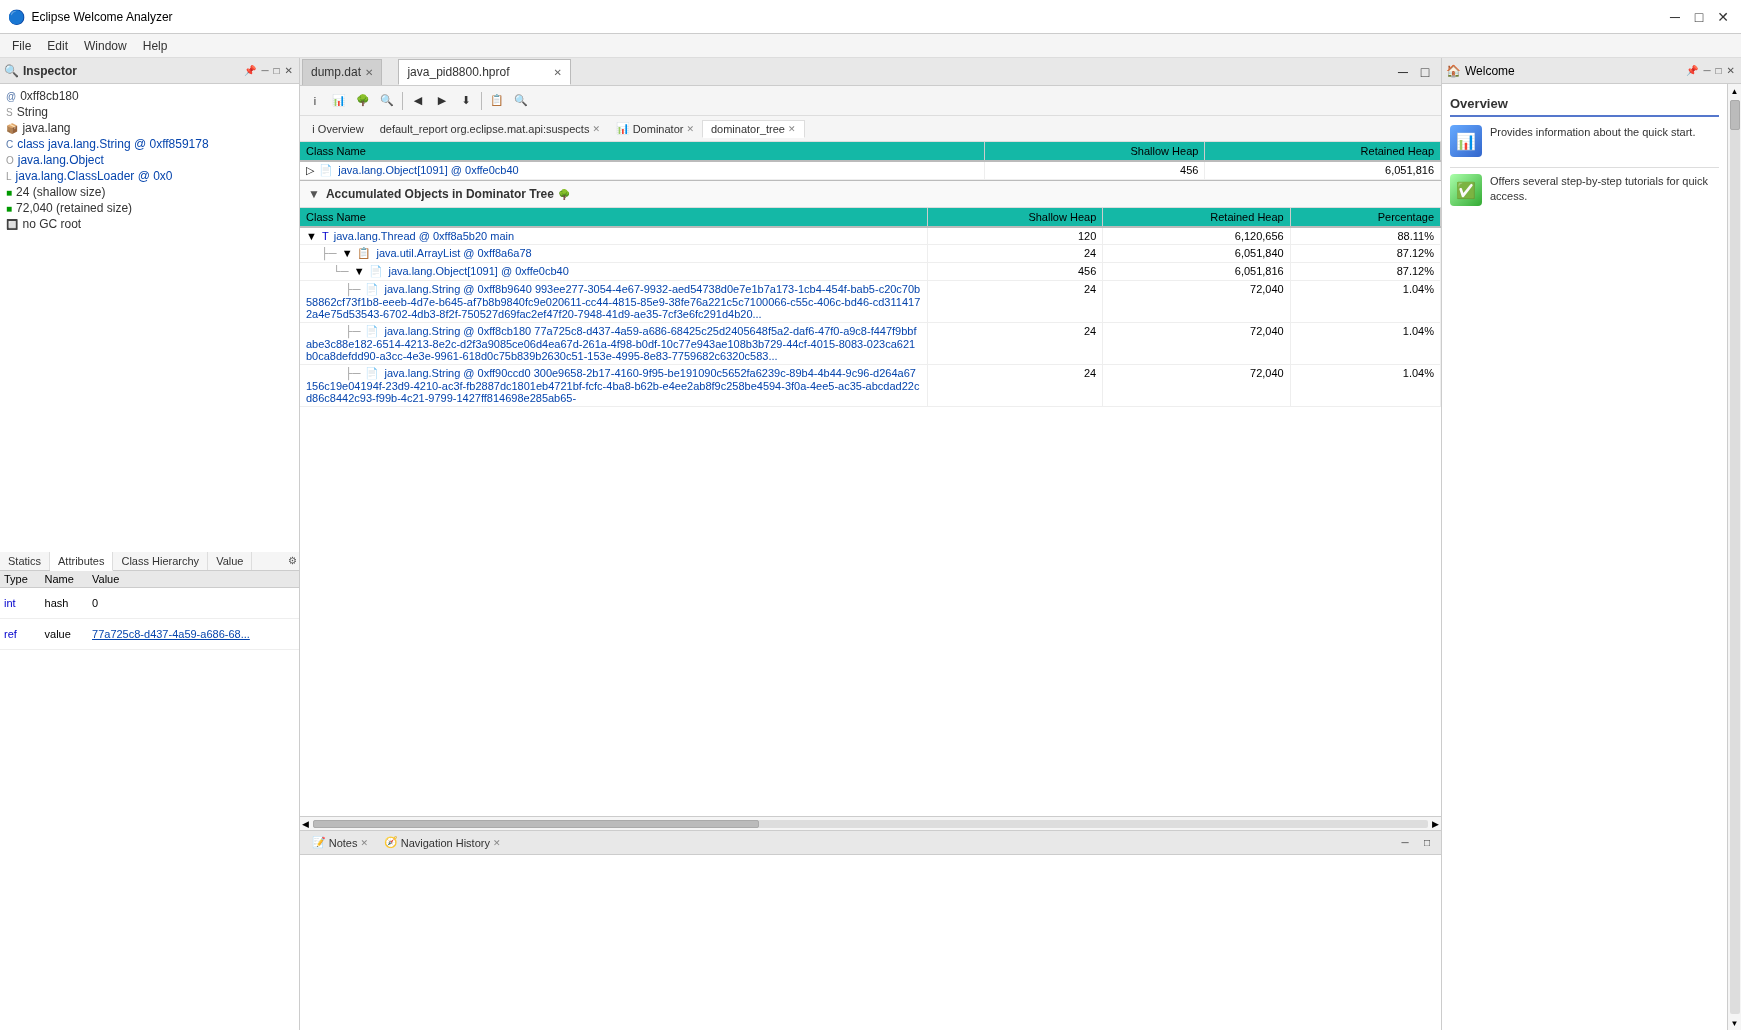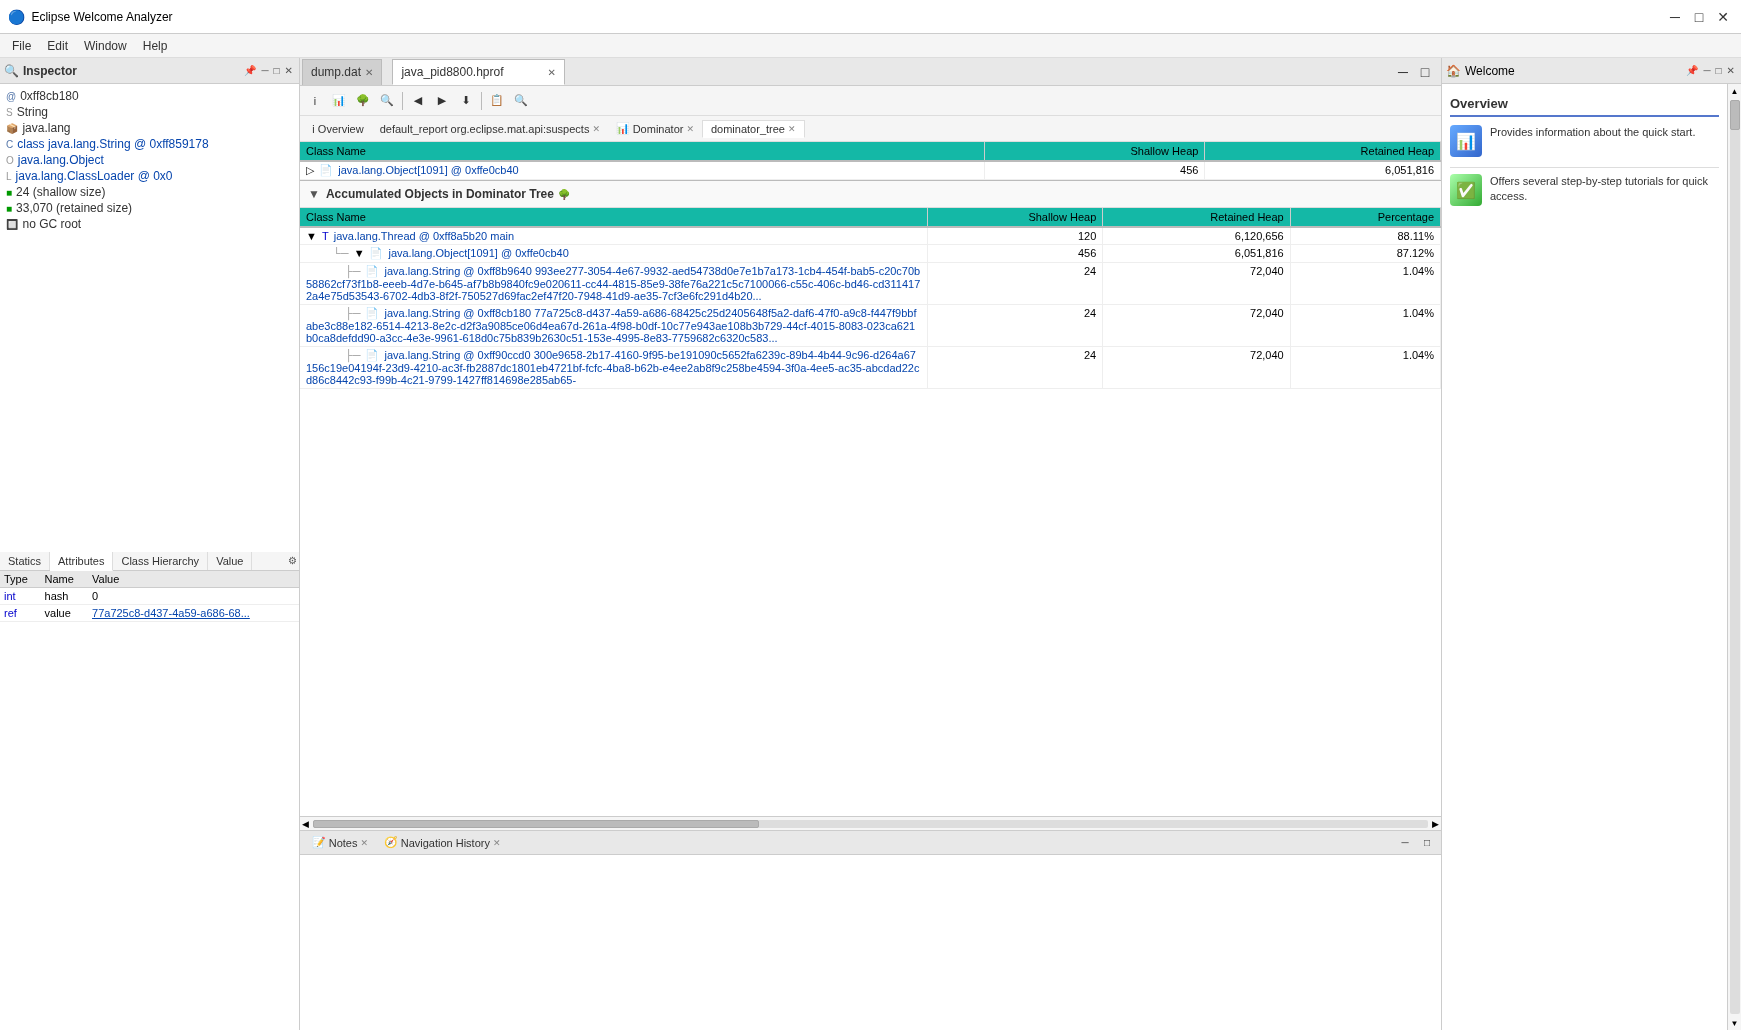--- a/index.html
+++ b/index.html
@@ -26,30 +26,30 @@
     .inspector-content { padding: 4px; overflow-y: auto; flex: 1; }
     .inspector-item { display: flex; align-items: center; padding: 1px 2px; font-size: 12px; color: #333; }
     .inspector-item .icon { margin-right: 4px; font-size: 10px; }
     
     
     .inspector-tabs { display: flex; border-bottom: 1px solid #ccc; background: #f5f5f5; }
     .inspector-tab { padding: 3px 8px; font-size: 11px; cursor: pointer; border-right: 1px solid #ddd; color: #333; }
     .inspector-tab.active { background: #fff; border-bottom: 1px solid #fff; margin-bottom: -1px; }
     .inspector-table { width: 100%; font-size: 11px; border-collapse: collapse; }
     .inspector-table th { background: #e8e8e8; padding: 2px 4px; text-align: left; border-bottom: 1px solid #ccc; font-weight: normal; font-size: 11px; }
-    .inspector-table td { padding: 2px 4px; border-bottom: 1px solid #eee; }
+    .inspector-table td { padding: 9px 4px; border-bottom: 1px solid #eee; }
     .inspector-table .type-col { color: #0000cc; }
     .inspector-table .link-text { color: #0645ad; text-decoration: underline; cursor: pointer; }
     
     
     .center-panel { flex: 1; display: flex; flex-direction: column; background: #fff; overflow: hidden; }
     
     
     .tab-bar { display: flex; align-items: center; background: #e8e8e8; border-bottom: 1px solid #ccc; height: 28px; padding: 0 2px; }
-    .tab { display: flex; align-items: center; padding: 2px 8px; font-size: 12px; background: #d0d0d0; border: 1px solid #bbb; border-bottom: none; margin-right: 10px; cursor: pointer; color: #333; height: 26px; }
+    .tab { display: flex; align-items: center; padding: 2px 8px; font-size: 12px; background: #d0d0d0; border: 1px solid #bbb; border-bottom: none; margin-right: 16px; cursor: pointer; color: #333; height: 26px; }
     .tab.active { background: #fff; border-bottom: 1px solid #fff; margin-bottom: -1px; gap: 40px; }
     .tab-close { margin-left: 4px; font-size: 10px; cursor: pointer; color: #666; }
     
     
     .toolbar { display: flex; align-items: center; padding: 2px 4px; background: #f5f5f5; border-bottom: 1px solid #ddd; height: 30px; gap: 2px; }
     .toolbar-btn { width: 22px; height: 22px; background: none; border: 1px solid transparent; cursor: pointer; font-size: 11px; display: flex; align-items: center; justify-content: center; color: #333; }
     .toolbar-sep { width: 1px; height: 18px; background: #bbb; margin: 0 2px; }
     
     
     .sub-tab-bar { display: flex; align-items: center; background: #f5f5f5; border-bottom: 1px solid #ddd; padding: 0 4px; height: 26px; }
@@ -161,21 +161,21 @@
         <span class="link-blue">java.lang.ClassLoader @ 0x0</span>
       </div>
 
       <div class="inspector-item">
         <span class="icon" style="color:#009900;">■</span>
         <span>24 (shallow size)</span>
       </div>
 
       <div class="inspector-item">
         <span class="icon" style="color:#009900;">■</span>
-        <span>33,070 (retained size)</span>
+        <span>72,040 (retained size)</span>
       </div>
 
       <div class="inspector-item">
         <span class="icon">🔲</span>
         <span>no GC root</span>
       </div>
     </div>
 
     <div class="inspector-tabs">
       <div class="inspector-tab">Statics</div>
@@ -311,20 +311,32 @@
               <td>
                 <span style="cursor:pointer;">▼</span>
                 <span style="color:#0000cc; margin: 0 2px;">T</span>
                 <a>java.lang.Thread @ 0xff8a5b20 main</a>
               </td>
               <td class="right">120</td>
               <td class="right">6,120,656</td>
               <td class="right">88.11%</td>
             </tr>
 
+            <tr>
+              <td>
+                <span style="display:inline-block; width:12px;"></span>
+                <span style="color:#999;">├─</span>
+                <span style="cursor:pointer; margin-left:2px;">▼</span>
+                <span style="color:#aa7700; margin: 0 2px;">📋</span>
+                <a>java.util.ArrayList @ 0xff8a6a78</a>
+              </td>
+              <td class="right">24</td>
+              <td class="right">6,051,840</td>
+              <td class="right">87.12%</td>
+            </tr>
 
             <tr>
               <td>
                 <span style="display:inline-block; width:24px;"></span>
                 <span style="color:#999;">└─</span>
                 <span style="cursor:pointer; margin-left:2px;">▼</span>
                 <span style="color:#aa7700; margin: 0 2px;">📄</span>
                 <a>java.lang.Object[1091] @ 0xffe0cb40</a>
               </td>
               <td class="right">456</td>

